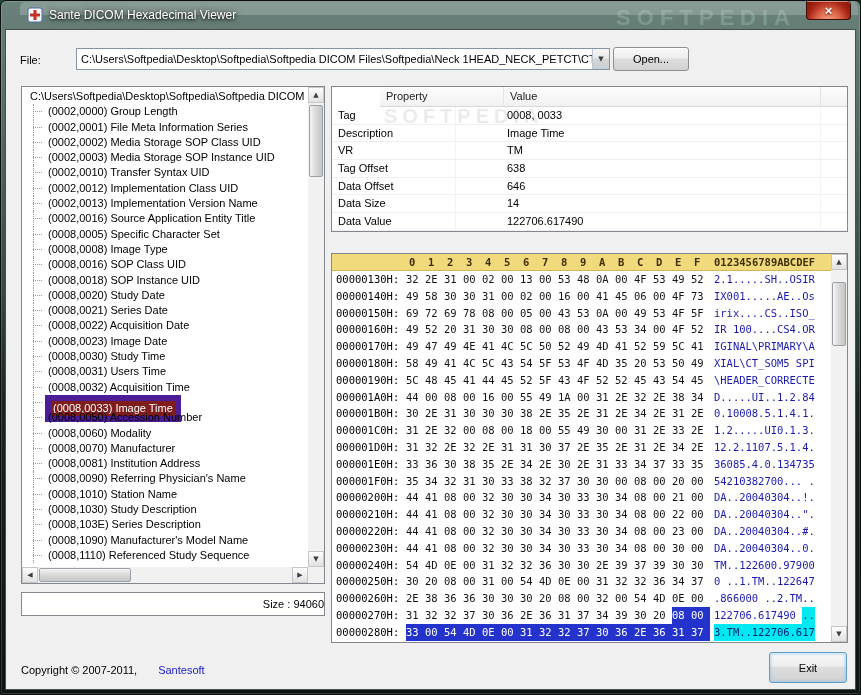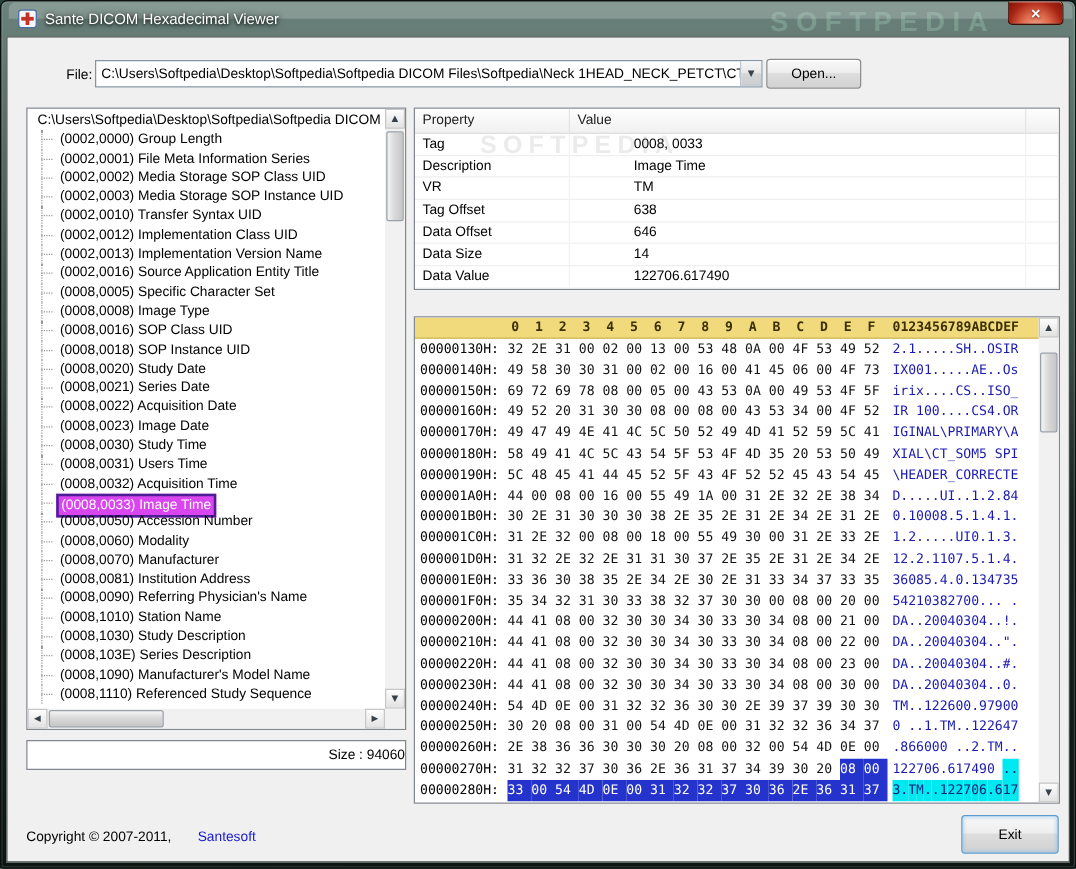--- a/index.html
+++ b/index.html
@@ -12,21 +12,21 @@
   }
   .window{
     position:absolute; left:0; top:0; width:861px; height:695px;
     border:1px solid #0a0f0d;
     border-radius:6px 6px 3px 3px;
     background: linear-gradient(#6a827b, #354842 42%, #18241f 58%, #0c1512);
     box-shadow: inset 0 0 0 1px rgba(255,255,255,.16);
     overflow:hidden;
   }
   
-  .titlebar{ position:absolute; left:4px; top:0; right:0; height:44px; }
+  .titlebar{ position:absolute; left:17px; top:0; right:0; height:44px; }
   .titlebar::before{
     content:''; position:absolute; left:2px; right:2px; top:1px; height:13px;
     border-radius:5px 5px 0 0; background:rgba(255,255,255,.20);
   }
   .app-icon{ position:absolute; left:9px; top:6px; width:16px; height:16px; }
   .win-title{
     position:absolute; left:31px; top:7px; color:#fff; font-size:12px;
     text-shadow:0 1px 3px rgba(0,0,0,.95), 0 0 6px rgba(0,0,0,.6);
     white-space:nowrap;
   }
@@ -38,21 +38,21 @@
     background: radial-gradient(ellipse at 50% 130%, #f5b49a 0%, #e06a4c 40%, #a82414 72%, #7a1406 100%);
     box-shadow: inset 0 1px 0 rgba(255,255,255,.5);
     display:flex; align-items:center; justify-content:center;
   }
   .close-x{ color:#fff; font-weight:bold; font-size:13px; line-height:1; text-shadow:0 1px 2px rgba(60,0,0,.8); }
   
   .client{
     position:absolute; left:4px; right:4px; top:28px; bottom:4px;
     background:#f0f0f0; border:1px solid #454f4b;
   }
-  .file-label{ position:absolute; left:47px; top:24px; }
+  .file-label{ position:absolute; left:14px; top:24px; }
   .combo{
     position:absolute; left:70px; top:18px; width:534px; height:22px;
     background:#fff; border:1px solid #8494a4; display:flex; align-items:center;
   }
   .combo-text{ flex:1; padding:0 4px; white-space:nowrap; overflow:hidden; }
   .combo-btn{
     width:17px; height:20px; display:flex; align-items:center; justify-content:center;
     border-left:1px solid #bcc7d1;
     background:linear-gradient(#f6f6f6,#e8e8e8 45%,#d6d6d6 50%,#c9cdd2);
   }
@@ -75,26 +75,26 @@
   .tree-row{ height:15.3px; line-height:15.3px; white-space:nowrap; }
   .tree-root{ padding-left:3px; }
   .tree-child{ position:relative; padding-left:21px; }
   .tree-child::before{
     content:''; position:absolute; left:9px; top:0; bottom:0; border-left:1px dotted #9a9a9a;
   }
   .tree-child::after{
     content:''; position:absolute; left:9px; top:7px; width:9px; border-top:1px dotted #9a9a9a;
   }
   .tlabel{ display:inline-block; padding:0 3px; }
-  .tlabel.selected{ background:#d946ef; color:#fff; border:2px solid #4c1d95; padding:0 2px; }
+  .tlabel.selected{ background:#7f1d1d; color:#fff; border:6px solid #4c1d95; padding:0 2px; }
   .size-panel{ left:15px; top:562px; width:304px; height:24px; line-height:22px; padding-left:6px;text-align:right; }
   
   .prop-panel{ left:325px; top:56px; width:517px; height:146px; overflow:hidden; }
   .prop-header{ display:flex; height:20px; line-height:19px; color:#222;
-    background:linear-gradient(#fdfdfd,#f1f1f1); border-bottom:1px solid #d8d8d8; }
+    background:linear-gradient(#fdfdfd,#f1f1f1); border-bottom:1px solid #d8d8d8;margin-left:48px; }
   .ph1,.pc1{ width:124px; padding-left:6px; border-right:1px solid #e4e4e4; }
   .ph2,.pc2{ flex:1; padding-left:6px; border-right:1px solid #e4e4e4; }
   .ph3,.pc3{ width:26px; }
   .prow{ display:flex; height:17.7px; line-height:17.6px; border-bottom:1px solid #efefef; }
   .pc1{ border-right-color:#f3f3f3; } .pc2{ border-right-color:#f3f3f3;margin-left:45px; }
   .wm-prop{ position:absolute; left:52px; top:18px; font-size:20px; letter-spacing:5px; color:rgba(130,130,130,.16); }
   
   .hex-panel{ left:325px; top:223px; width:517px; height:390px; overflow:hidden; }
   .hex-header{
     position:absolute; left:0; top:0; right:16px; height:17px;

